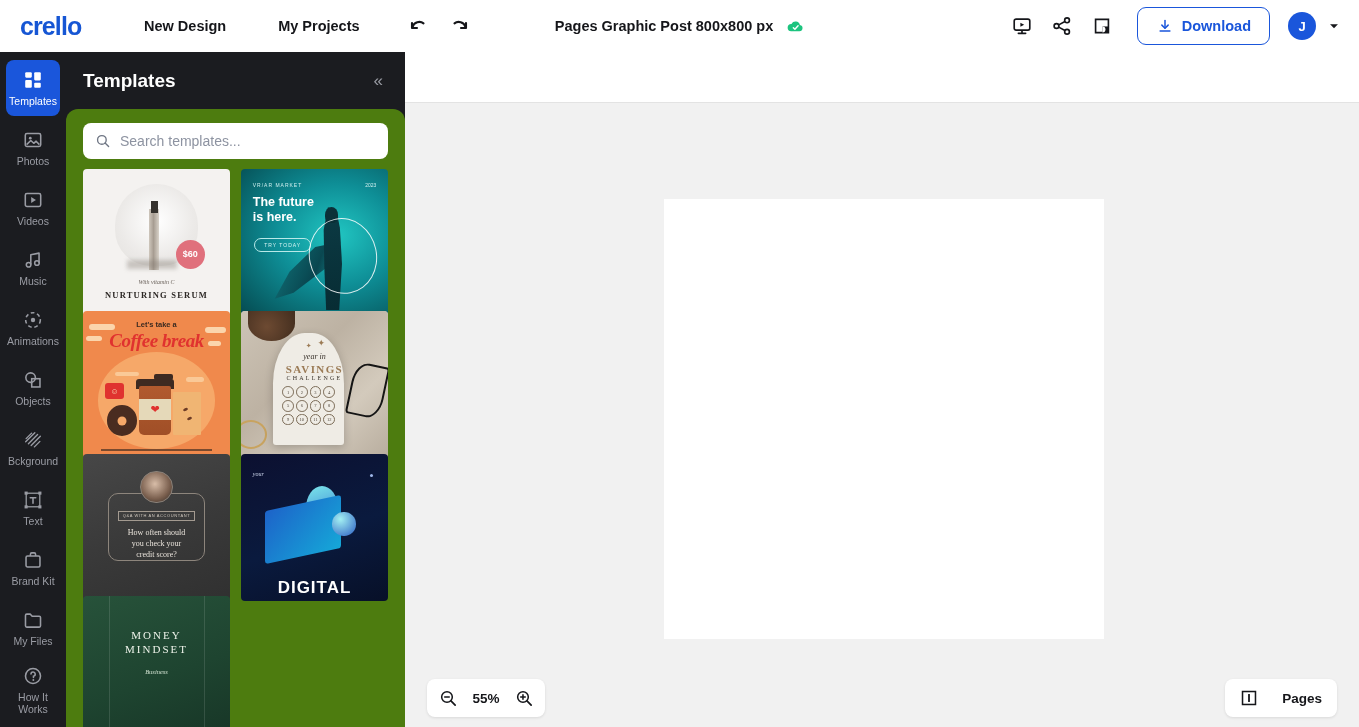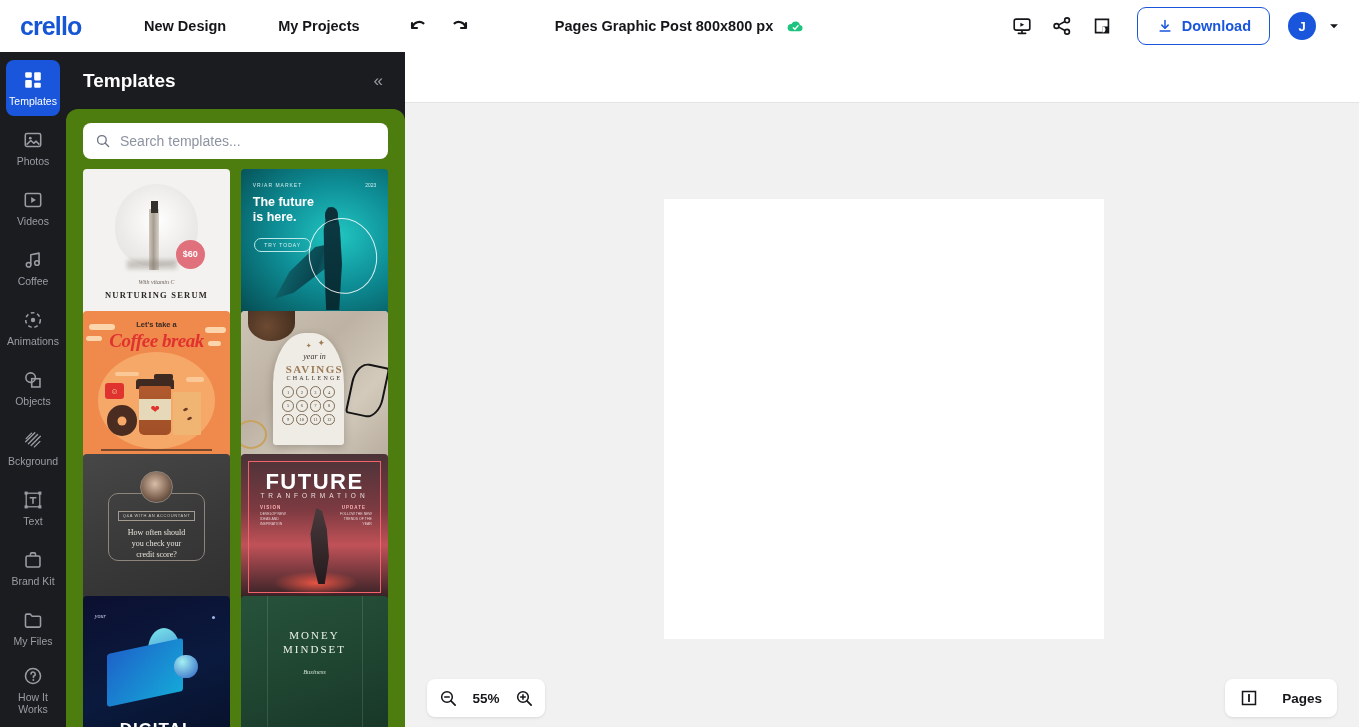--- a/index.html
+++ b/index.html
@@ -499,21 +499,21 @@
         </svg>
         <span class="rail-label">Videos</span>
       </button>
 
       <button class="rail-item">
         <svg class="rail-ico" viewBox="0 0 24 24">
           <path d="M9.6 17V6.2l9-1.7v10.6" stroke="currentColor" stroke-width="1.7" fill="none" stroke-linejoin="round"></path>
           <circle cx="7.2" cy="17.2" r="2.5" stroke="currentColor" stroke-width="1.7" fill="none"></circle>
           <circle cx="16.3" cy="15.3" r="2.5" stroke="currentColor" stroke-width="1.7" fill="none"></circle>
         </svg>
-        <span class="rail-label">Coffee</span>
+        <span class="rail-label">Music</span>
       </button>
 
       <button class="rail-item">
         <svg class="rail-ico" viewBox="0 0 24 24">
           <circle cx="12" cy="12" r="8" stroke="currentColor" stroke-width="1.7" fill="none" stroke-dasharray="4 3"></circle>
           <circle cx="12" cy="12" r="2.4" fill="currentColor"></circle>
         </svg>
         <span class="rail-label">Animations</span>
       </button>
 
@@ -673,31 +673,20 @@
             <div class="frame"></div>
             <div class="ava"></div>
             <div class="tagbox">
               <span class="tag">Q&amp;A WITH AN ACCOUNTANT</span>
             </div>
             <div class="q" style="white-space:pre-line">How often should
 you check your
 credit score?</div>
           </div>
 
-          <div class="tpl t6">
-            <div class="glow"></div>
-            <div class="fig"></div>
-            <div class="border"></div>
-            <div class="ttl">FUTURE</div>
-            <div class="sub">TRANFORMATION</div>
-            <div class="lbl" style="left:13%;top:35%;">VISION</div>
-            <div class="txt" style="left:13%;top:40%;">DEVELOP NEW IDEAS AND INSPIRATION</div>
-            <div class="lbl" style="right:15%;top:35%;">UPDATE</div>
-            <div class="txt" style="right:11%;top:40%;text-align:right;">FOLLOW THE NEW TRENDS OF THE YEAR</div>
-          </div>
 
           <div class="tpl t7">
             <div class="your">your</div>
             <div class="dot"></div>
             <div class="orb"></div>
             <div class="card"></div>
             <div class="orb2"></div>
             <div class="dig">DIGITAL</div>
           </div>
 

